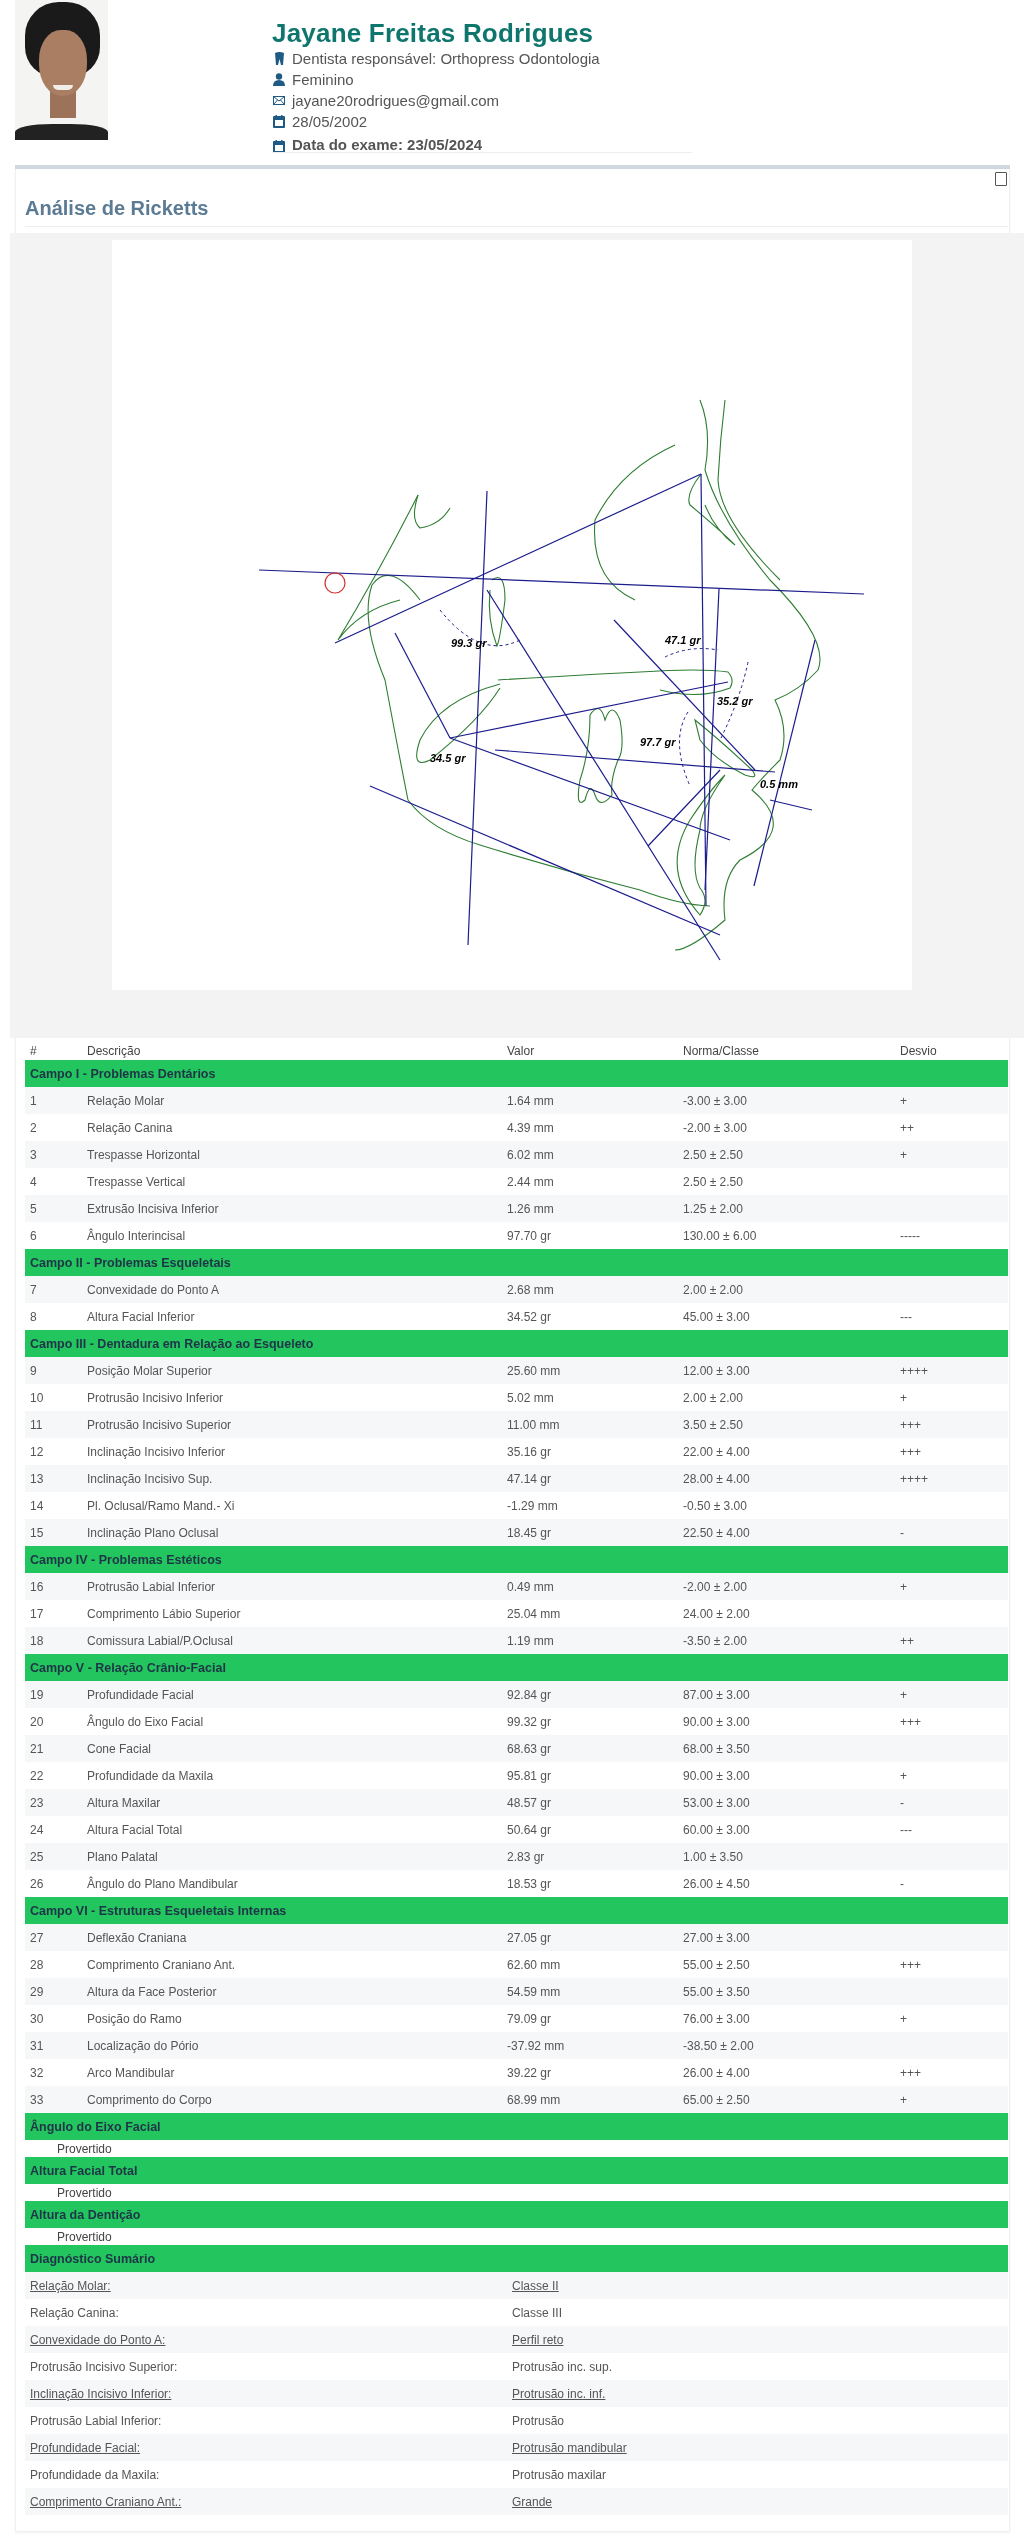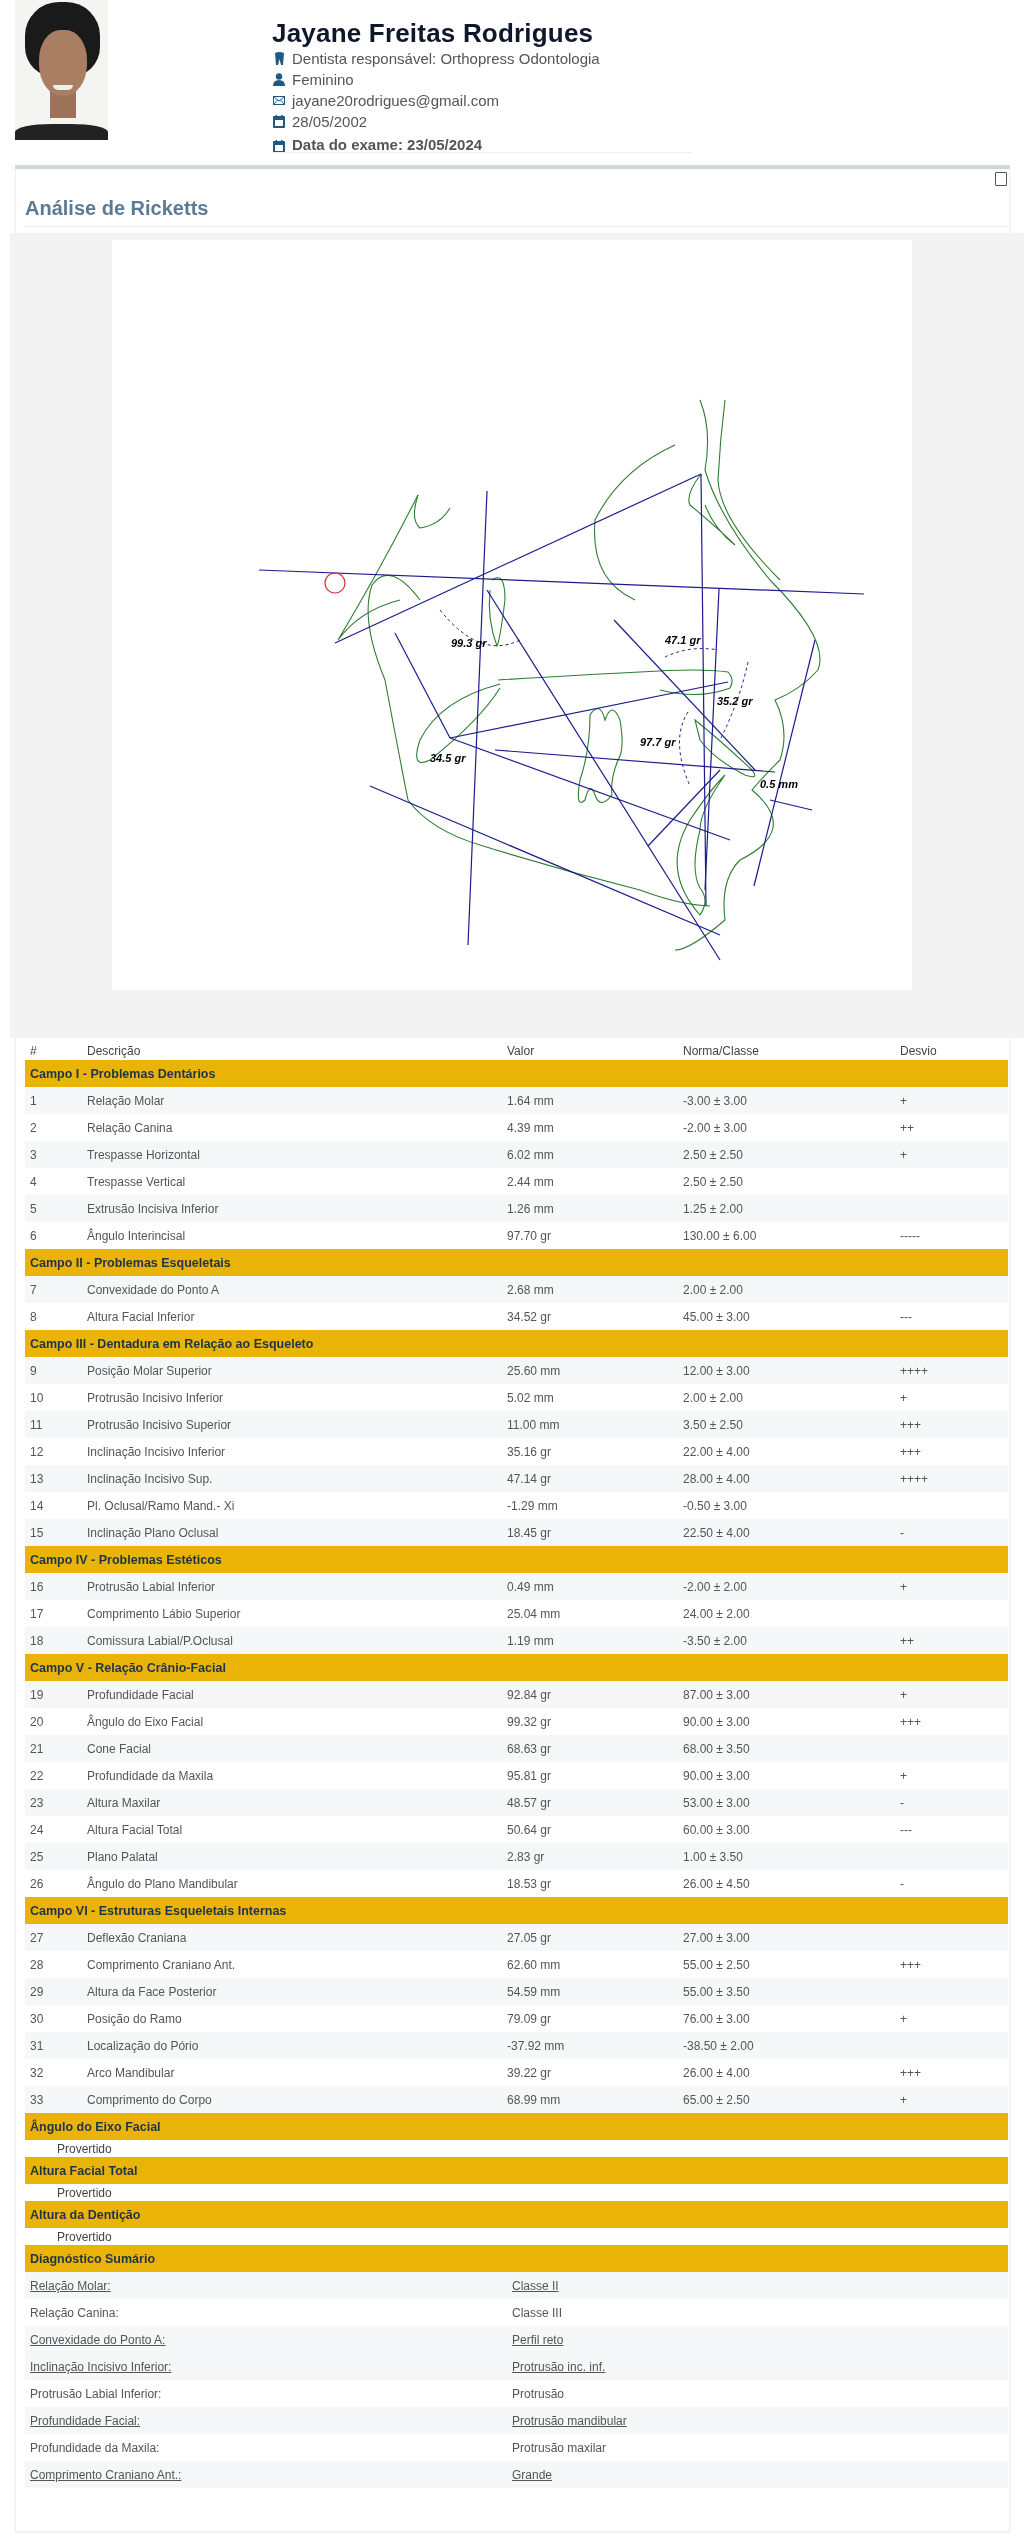--- a/index.html
+++ b/index.html
@@ -4,36 +4,36 @@
 <style>
   * { box-sizing: border-box; margin: 0; padding: 0; }
   body { width: 1024px; height: 2536px; background: #ffffff; font-family: "Liberation Sans", sans-serif; color: #444; position: relative; overflow: hidden; }
   .photo { position: absolute; left: 15px; top: 0; width: 93px; height: 140px; background: #f4f4f2; overflow: hidden; }
   .photo .hair { position: absolute; left: 10px; top: 2px; width: 75px; height: 75px; background: #1a1a1a; border-radius: 45% 45% 40% 40%; }
   .photo .face { position: absolute; left: 24px; top: 30px; width: 48px; height: 66px; background: #a97e63; border-radius: 45% 45% 48% 48%; }
   .photo .neck { position: absolute; left: 35px; top: 88px; width: 26px; height: 30px; background: #9c7259; }
   .photo .shirt { position: absolute; left: 0; top: 124px; width: 93px; height: 20px; background: #222; border-radius: 40% 40% 0 0; }
   .photo .smile { position: absolute; left: 38px; top: 85px; width: 20px; height: 5px; background: #f0eee8; border-radius: 0 0 8px 8px; }
   .patient { position: absolute; left: 272px; top: 18px; width: 420px; }
-  .patient h1 { font-size: 26px; font-weight: bold; color: #0f172a; letter-spacing: 0.2px; line-height: 30px; }
+  .patient h1 { font-size: 26px; font-weight: bold; color: #0f766e; letter-spacing: 0.2px; line-height: 30px; }
   .info-row { display: flex; align-items: center; font-size: 15px; color: #555; height: 21px; }
   .info-row .ic { width: 14px; height: 14px; margin-right: 6px; display: inline-flex; align-items: center; justify-content: center; }
   .info-row.bold { font-weight: bold; align-items: flex-end; }
   .patient-divider { position: absolute; left: 272px; top: 152px; width: 420px; height: 1px; background: #eee; }
   .card-top { position: absolute; left: 15px; top: 165px; width: 995px; height: 4px; background: #d1d7df; }
   .card { position: absolute; left: 15px; top: 169px; width: 995px; height: 2363px; border: 1px solid #eef0f2; border-top: none; box-shadow: 0 1px 2px rgba(0,0,0,0.06); }
   .doc-icon { position: absolute; left: 995px; top: 172px; width: 12px; height: 14px; border: 1.5px solid #555; border-radius: 1px; }
   .section-title { position: absolute; left: 25px; top: 197px; font-size: 20px; font-weight: bold; color: #5b7a94; }
   .section-line { position: absolute; left: 25px; top: 226px; width: 983px; height: 1px; background: #eee; }
   .chart-wrap { position: absolute; left: 10px; top: 233px; width: 1014px; height: 805px; background: #f3f3f3; }
   .chart-canvas { position: absolute; left: 112px; top: 240px; width: 800px; height: 750px; background: #fff; text-align: right; }
   svg.tracing { position: absolute; left: 0; top: 0; }
   .table { position: absolute; left: 25px; top: 1042px; width: 983px; font-size: 12px; color: #555; }
   .thead { display: flex; height: 18px; align-items: center; font-size: 12px; color: #444; }
-  .group { height: 27px; background: #eab308; display: flex; align-items: center; padding-left: 5px; font-weight: bold; color: #1f3447; font-size: 12.5px; }
+  .group { height: 27px; background: #22c55e; display: flex; align-items: center; padding-left: 5px; font-weight: bold; color: #1f3447; font-size: 12.5px; }
   .row { height: 27px; display: flex; align-items: center; }
   .row:nth-child(odd) { background: #f6f7f9; }
   .c-num { width: 62px; padding-left: 5px; }
   .c-desc { width: 420px; }
   .c-val { width: 176px; }
   .c-norm { width: 217px; }
   .c-dev { flex: 1; }
   .plain { height: 17px; display: flex; align-items: center; padding-left: 0; font-size: 12px; color: #444; margin-left: 32px; }
   .diag-row { height: 27px; display: flex; align-items: center; }
   .diag-row .d-label { width: 487px; padding-left: 5px; }
@@ -437,20 +437,24 @@
         <span class="d-val">Classe II</span>
       </div>
       <div class="diag-row">
         <span class="d-label">Relação Canina:</span>
         <span class="d-val">Classe III</span>
       </div>
       <div class="diag-row stripe">
         <span class="d-label">Convexidade do Ponto A:</span>
         <span class="d-val">Perfil reto</span>
       </div>
+      <div class="diag-row">
+        <span class="d-label">Protrusão Incisivo Superior:</span>
+        <span class="d-val">Protrusão inc. sup.</span>
+      </div>
       <div class="diag-row stripe">
         <span class="d-label">Inclinação Incisivo Inferior:</span>
         <span class="d-val">Protrusão inc. inf.</span>
       </div>
       <div class="diag-row">
         <span class="d-label">Protrusão Labial Inferior:</span>
         <span class="d-val">Protrusão</span>
       </div>
       <div class="diag-row stripe">
         <span class="d-label">Profundidade Facial:</span>

